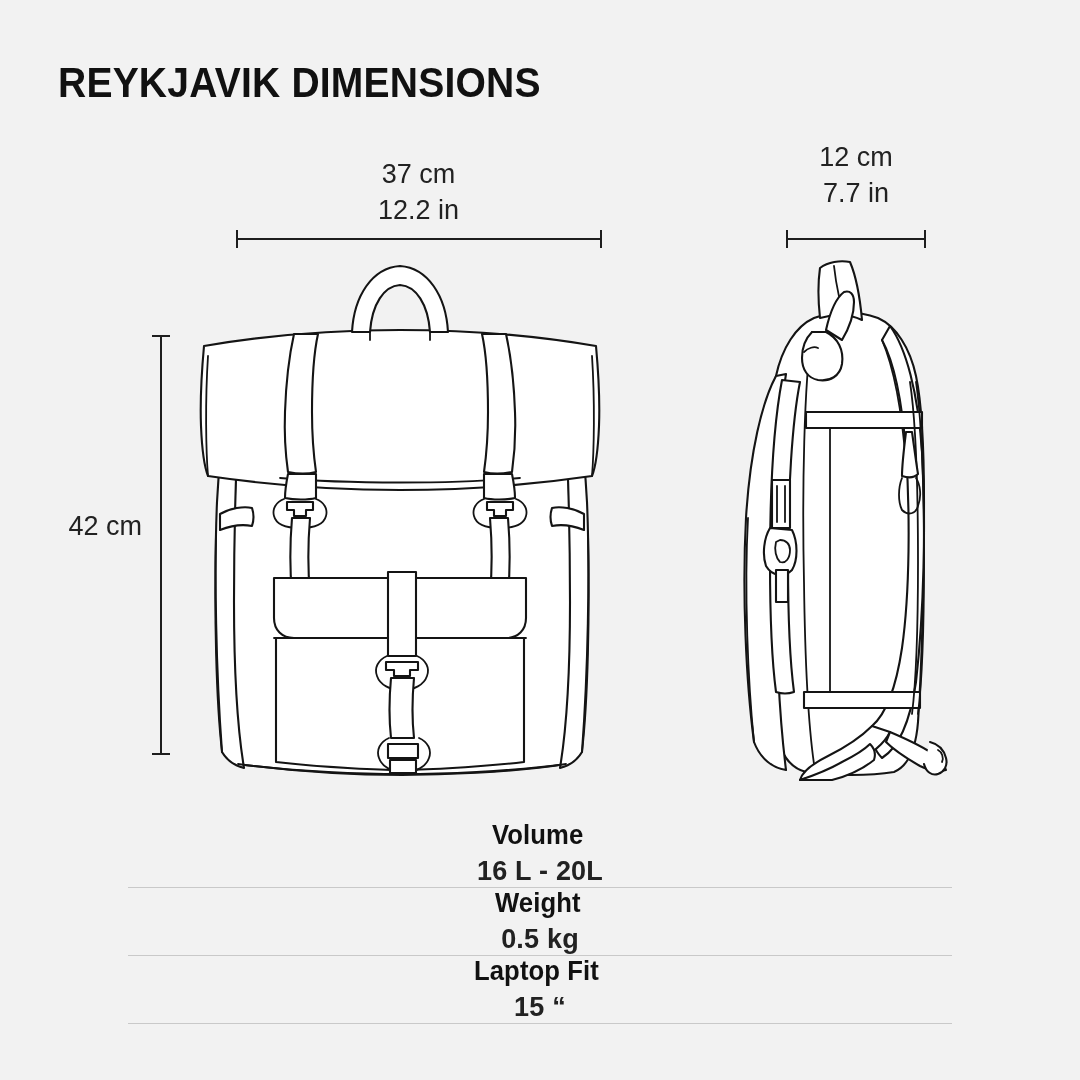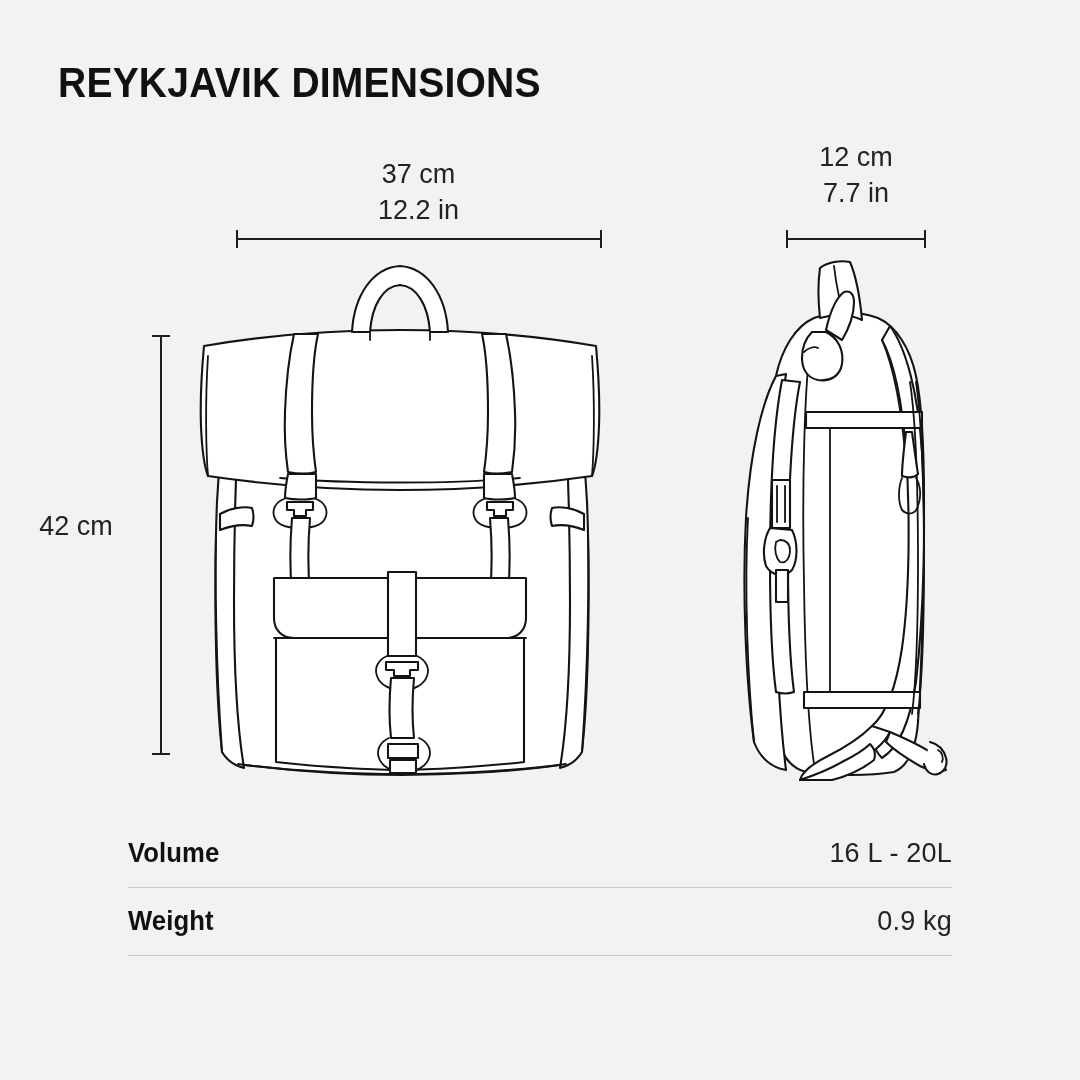--- a/index.html
+++ b/index.html
@@ -47,21 +47,21 @@
     white-space: nowrap;
   }
   .dim-label .l2 { display: block; }
 
   #dim-width-label  { left: 236px; top: 157px; width: 365px; }
   #dim-depth-label  { left: 786px; top: 140px; width: 140px; }
   #dim-height-label {
     left: 10px;
     top: 509px;
     width: 132px;
-    text-align: center;
+    text-align: right;
   }
 
   
   .dimline-h {
     position: absolute;
     height: 2px;
     background: #1e1e1e;
   }
   .dimline-h::before,
   .dimline-h::after {
@@ -127,33 +127,34 @@
     top: 820px;
     width: 824px;
   }
   .spec-row {
     position: relative;
     height: 67px;
     display: flex;
     align-items: center;
     justify-content: space-between;
     border-bottom: 1.6px solid #c9c9c9;
+    flex-direction: column;
   }
   .spec-label {
     font-size: 27px;
     font-weight: bold;
     color: #111111;
     font-family: "Liberation Sans Narrow", "Liberation Sans", sans-serif;
     transform: scaleX(0.95);
     transform-origin: left center;
     letter-spacing: 0.1px;
   }
   .spec-value {
     font-size: 27px;
-    font-weight: normal;
+    font-weight: bold;
     color: #222222;
     letter-spacing: 0.2px;
   }
 </style>
 </head>
 <body>
 
 <div id="page-root">
 
   <div class="page-title">REYKJAVIK DIMENSIONS</div>
@@ -371,19 +372,23 @@
 
   <div id="spec-table">
 
     <div class="spec-row">
       <span class="spec-label">Volume</span>
       <span class="spec-value">16 L - 20L</span>
     </div>
 
     <div class="spec-row">
       <span class="spec-label">Weight</span>
-      <span class="spec-value">0.9 kg</span>
+      <span class="spec-value">0.5 kg</span>
     </div>
 
+    <div class="spec-row">
+      <span class="spec-label">Laptop Fit</span>
+      <span class="spec-value">15 “</span>
+    </div>
 
   </div>
 
 </div>
 
 </body></html>

